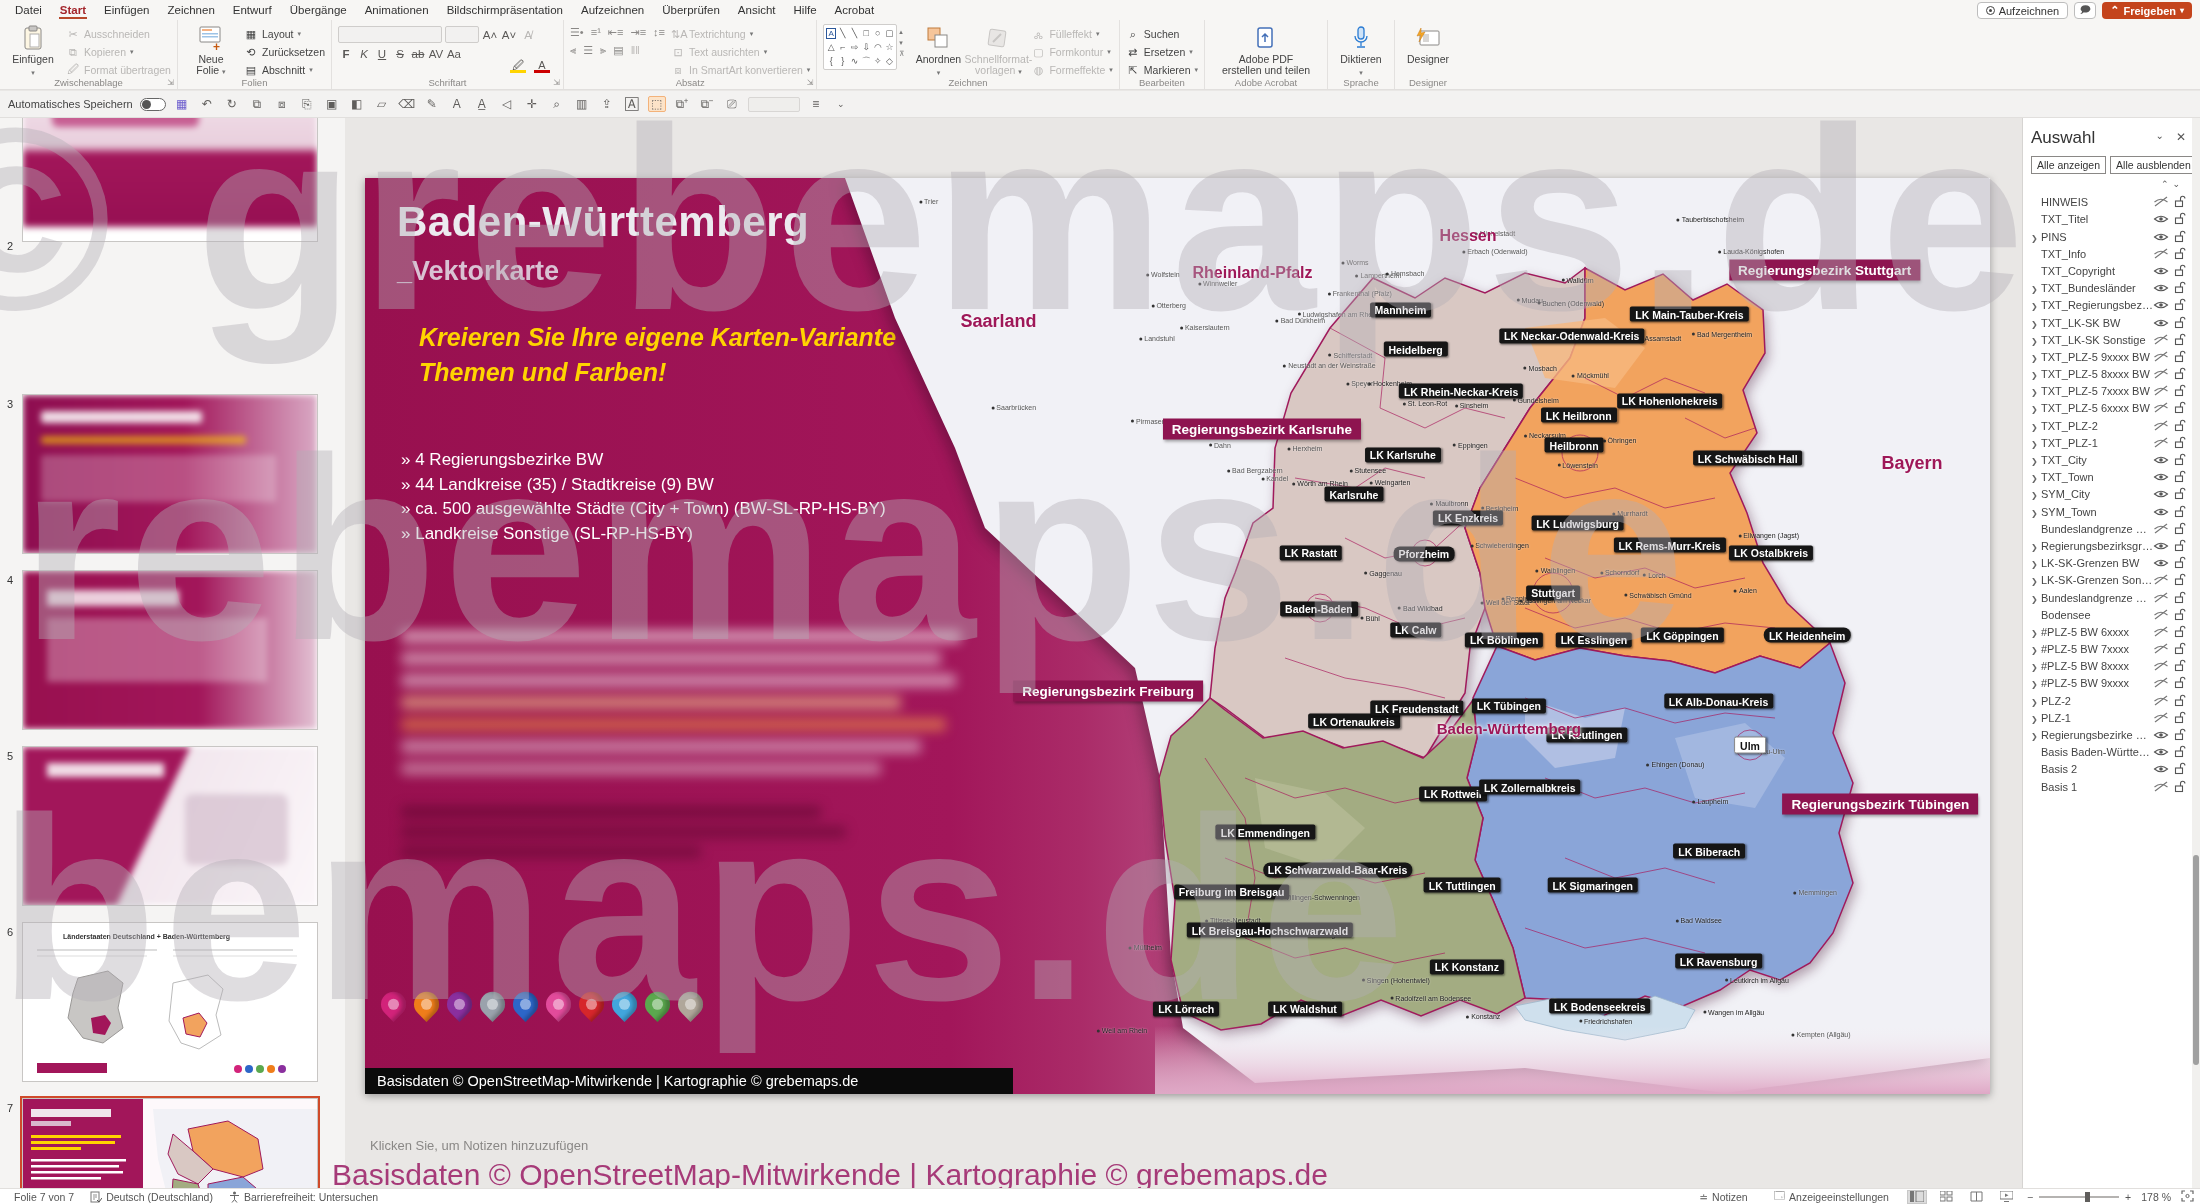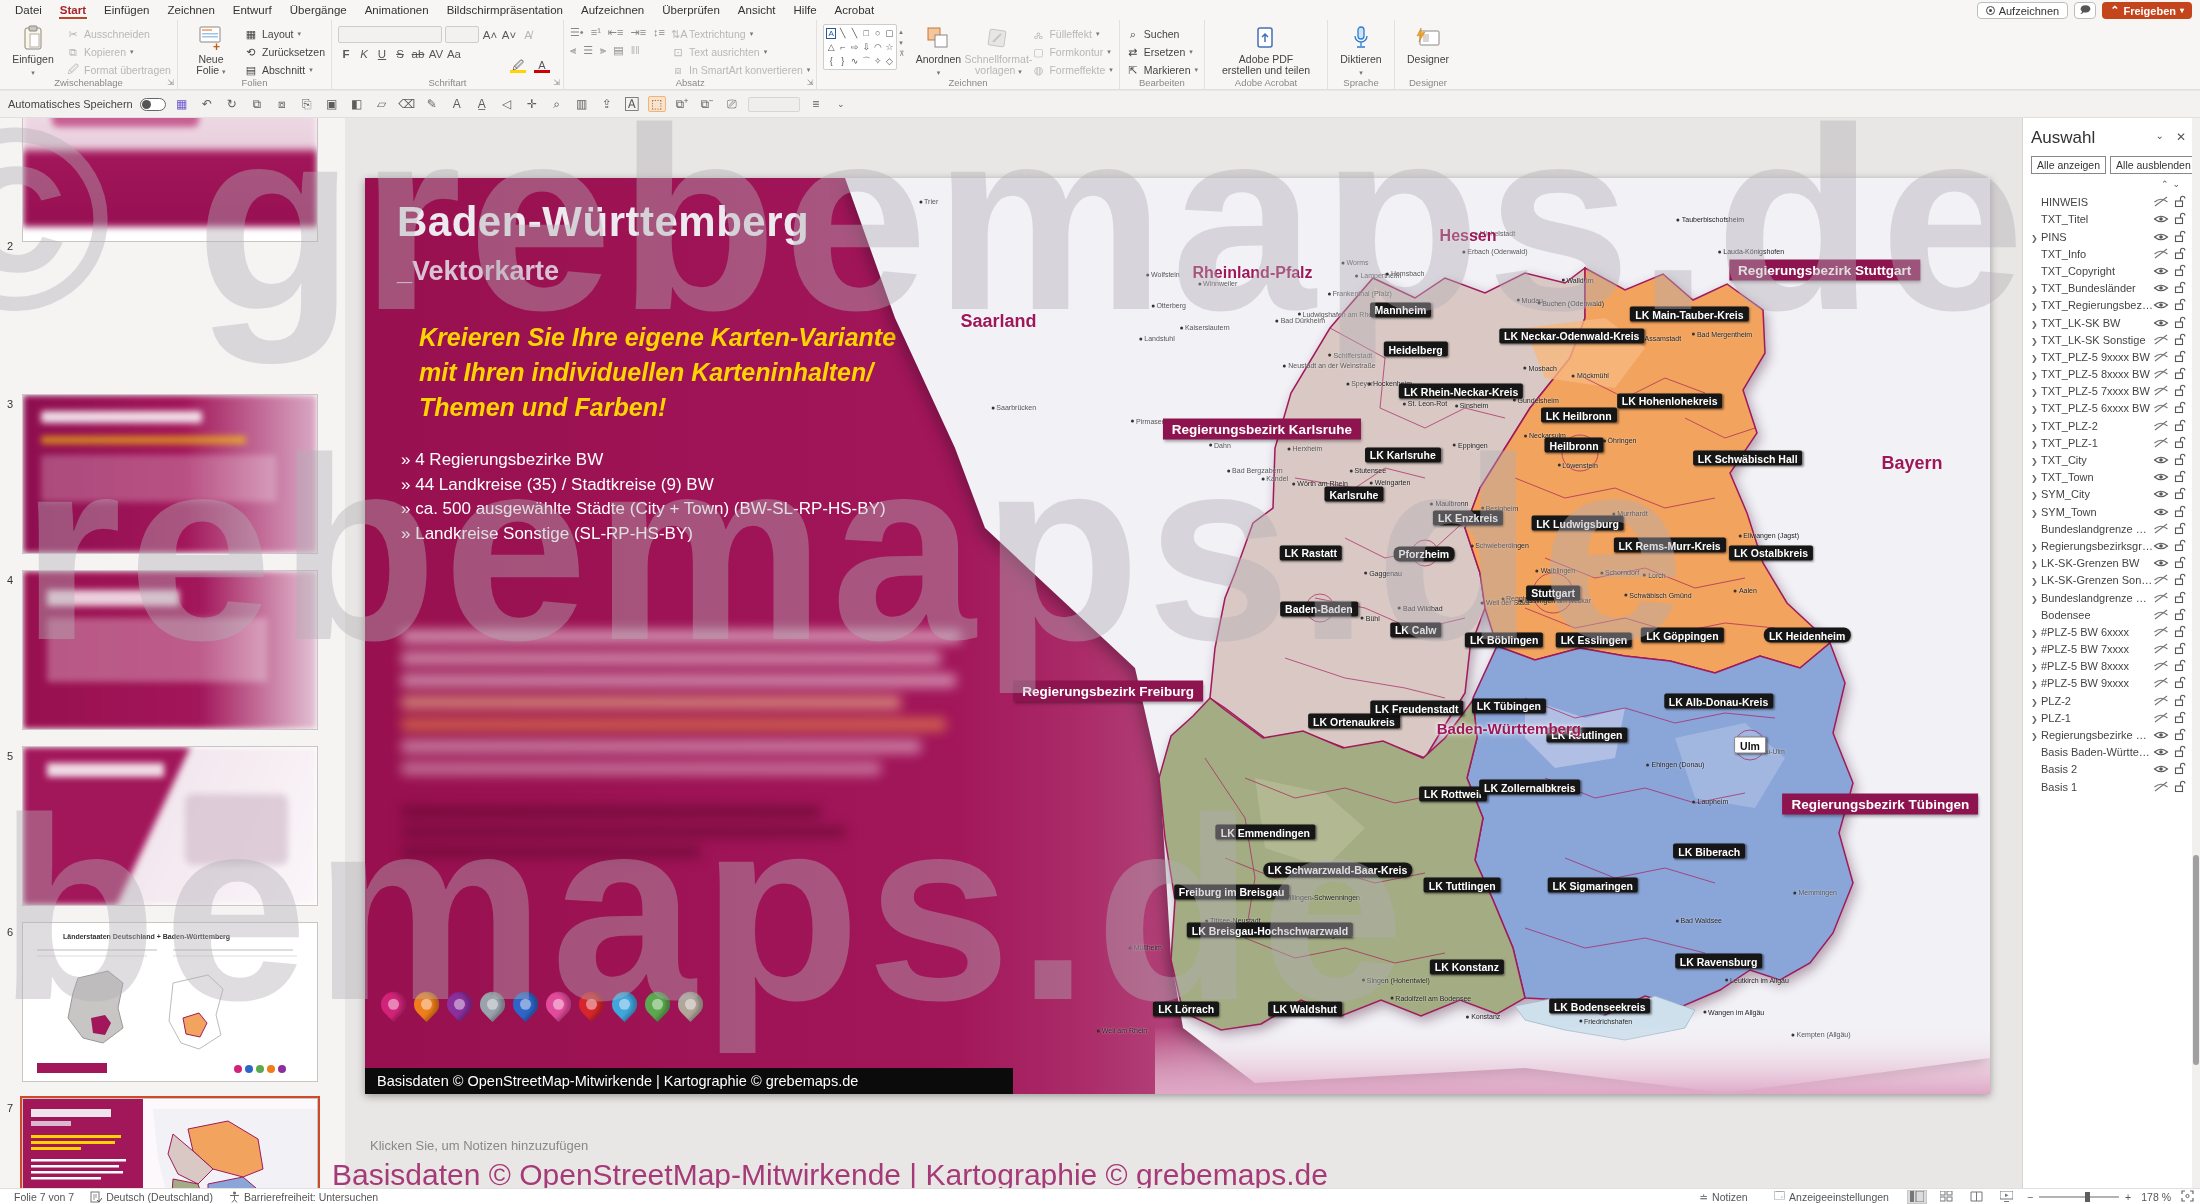--- a/index.html
+++ b/index.html
@@ -506,21 +506,20 @@
     <div class="th" style="top:182px;height:723px"></div>
   </div>
 
 <div class="canvas"></div>
 
 <div class="slide">
   <div class="stitle">Baden-Württemberg</div>
   <div class="ssub">_Vektorkarte</div>
   <div class="promo">
     <div>Kreieren Sie Ihre eigene Karten-Variante</div>
-      <div>mit Ihren individuellen Karteninhalten/</div>
       <div>Themen und Farben!</div>
   </div>
   <div class="bullets">
     <div>» 4 Regierungsbezirke BW</div>
       <div>» 44 Landkreise (35) / Stadtkreise (9) BW</div>
       <div>» ca. 500 ausgewählte Städte (City + Town) (BW-SL-RP-HS-BY)</div>
       <div>» Landkreise Sonstige (SL-RP-HS-BY)</div>
   </div>
 
   <div class="blurblock">

